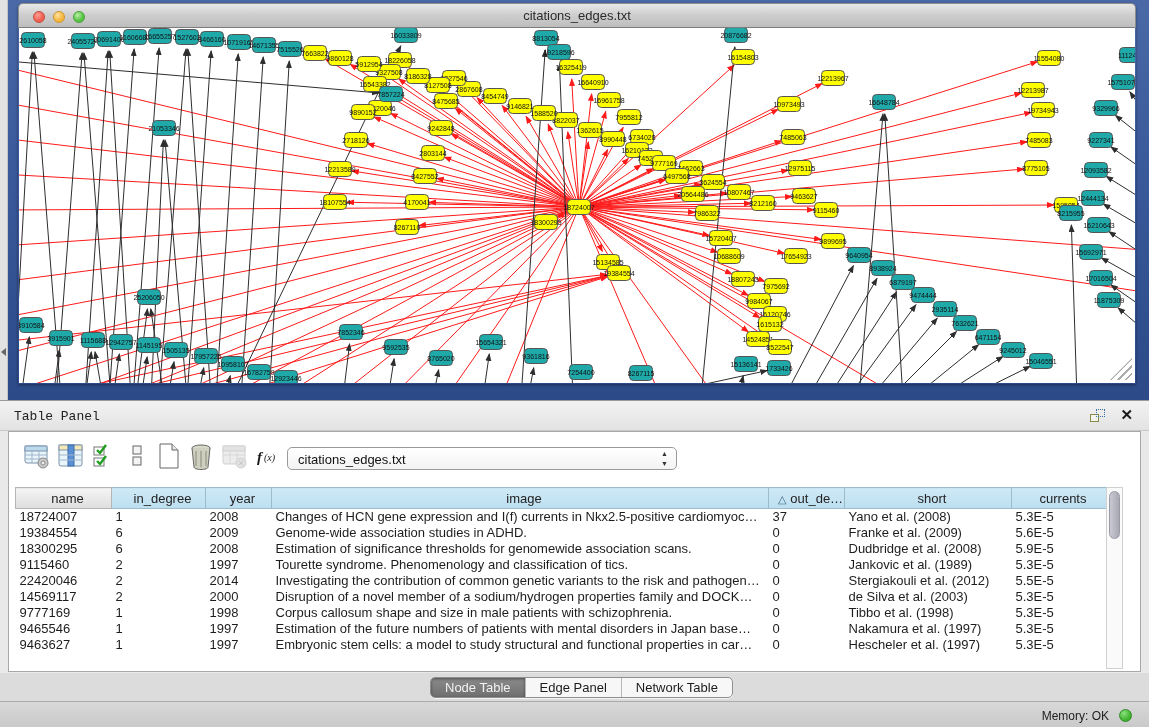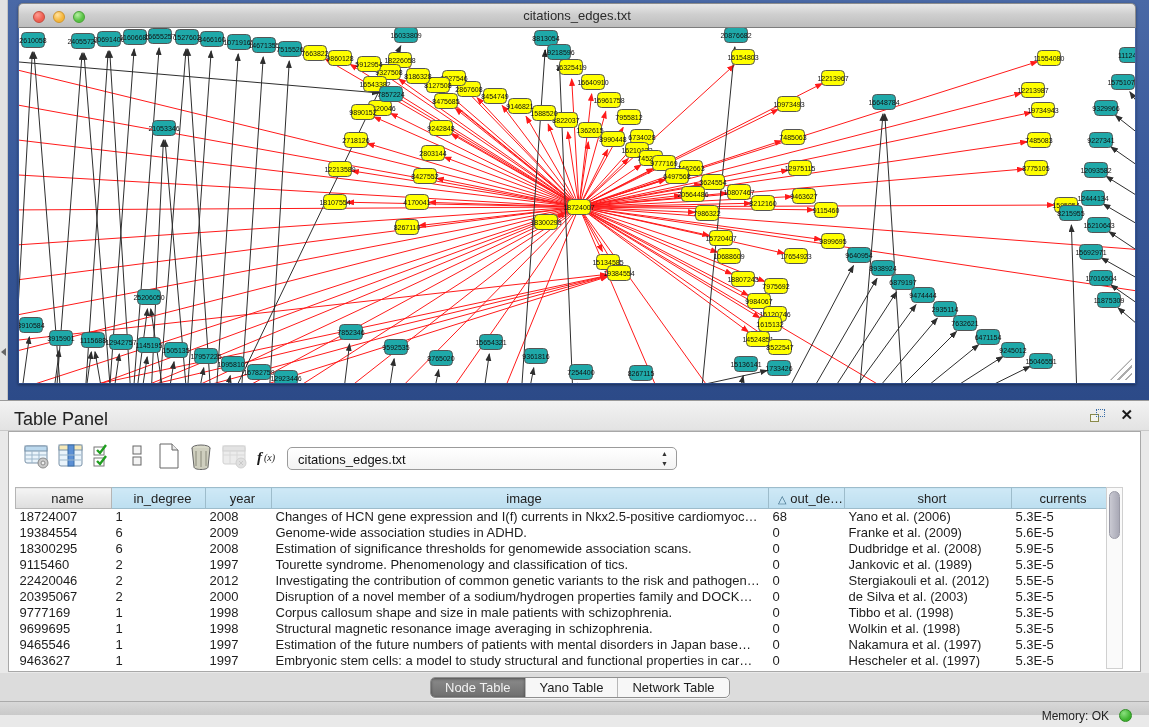--- a/index.html
+++ b/index.html
@@ -29,21 +29,21 @@
   #net-svg { display:block; }
   #resize-grip { position:absolute; right:3px; bottom:3px; width:22px; height:22px; opacity:.55;
       background:repeating-linear-gradient(135deg, transparent 0 4px, #6a6a6a 4px 5.5px); 
       clip-path:polygon(100% 0,100% 100%,0 100%); }
 
   
   #table-panel { position:absolute; left:0; top:400px; width:1149px; height:327px;
       background:#e9e9e9; border-top:1px solid #9a9a9a; }
   #panel-header { position:absolute; left:0; top:0; width:1149px; height:30px;
       background:linear-gradient(180deg,#f2f2f2,#e3e3e3); border-bottom:1px solid #c8c8c8; }
-  #panel-header .ph-title { position:absolute; left:14px; top:8px; font-size:18px; color:#222; }
+  #panel-header .ph-title { position:absolute; left:14px; top:8px; font-size:13px; color:#222;font-family:Liberation Mono, monospace; }
   #float-icon { position:absolute; right:44px; top:8px; width:15px; height:13px; }
   #float-icon .sq1 { position:absolute; left:0; bottom:0; width:9px; height:8px; border:1.4px solid #8a8a4a; background:#f4f4ee; }
   #float-icon .sq2 { position:absolute; right:0; top:0; width:9px; height:8px; border:1.4px dotted #3a6ea8; }
   #close-icon { position:absolute; right:16px; top:5px; font-size:15px; font-weight:bold; color:#1a1a1a; cursor:default; }
 
   #panel-body { position:absolute; left:8px; top:30px; width:1133px; height:241px;
       background:#ffffff; border:1px solid #a8a8a8; }
   #toolbar { position:absolute; left:0; top:6px; width:100%; height:40px; }
   .tb-icon { position:absolute; top:4px; width:28px; height:28px; }
   #combo { position:absolute; left:278px; top:9px; width:390px; height:23px; background:linear-gradient(180deg,#ffffff,#f3f3f3);
@@ -64,21 +64,21 @@
       background:linear-gradient(90deg,#c9c9d2,#a9a9b6); border:1px solid #9a9aa6; }
 
   #tab-bar { position:absolute; left:0; top:272px; width:1149px; height:28px; background:#dcdcdc; }
   #seg { position:absolute; left:430px; top:4px; height:21px; display:flex; border:1px solid #8f8f8f;
       border-radius:5px; overflow:hidden; background:#f7f7f7; box-shadow:0 1px 0 rgba(255,255,255,.7); }
   .seg-btn { padding:2px 14px 0 14px; font-size:13px; color:#1c1c1c; border-right:1px solid #b7b7b7; }
   .seg-btn:last-child { border-right:none; }
   .seg-btn.active { background:linear-gradient(180deg,#8b8b8b,#6f6f6f); color:#f2f2f2;
       box-shadow:inset 0 1px 3px rgba(0,0,0,.45); }
 
-  #status-bar { position:absolute; left:0; top:300px; width:1149px; height:14px;
+  #status-bar { position:absolute; left:0; top:300px; width:1149px; height:27px;
       background:linear-gradient(180deg,#d8d8d8,#c9c9c9); border-top:1px solid #ababab; }
   #mem-label { position:absolute; right:40px; top:7px; font-size:12px; color:#222; }
   #mem-dot { position:absolute; right:17px; top:7px; width:13px; height:13px; border-radius:50%;
       background:radial-gradient(circle at 35% 30%,#8ae07e,#3db32e 65%); border:1px solid #2e8c23; }
 </style>
 </head>
 <body>
 
 <div id="app">
 
@@ -612,22 +612,22 @@
                 <th>short</th>
                 <th>currents</th>
               </tr>
             </thead>
           <tbody id="body-rows">
               <tr>
                 <td>18724007</td>
                 <td>1</td>
                 <td>2008</td>
                 <td>Changes of HCN gene expression and I(f) currents in Nkx2.5-positive cardiomyoc…</td>
-                <td>68</td>
-                <td>Yano et al. (2006)</td>
+                <td>37</td>
+                <td>Yano et al. (2008)</td>
                 <td>5.3E-5</td>
               </tr>
               <tr>
                 <td>19384554</td>
                 <td>6</td>
                 <td>2009</td>
                 <td>Genome-wide association studies in ADHD.</td>
                 <td>0</td>
                 <td>Franke et al. (2009)</td>
                 <td>5.6E-5</td>
@@ -646,54 +646,45 @@
                 <td>2</td>
                 <td>1997</td>
                 <td>Tourette syndrome. Phenomenology and classification of tics.</td>
                 <td>0</td>
                 <td>Jankovic et al. (1989)</td>
                 <td>5.3E-5</td>
               </tr>
               <tr>
                 <td>22420046</td>
                 <td>2</td>
-                <td>2012</td>
+                <td>2014</td>
                 <td>Investigating the contribution of common genetic variants to the risk and pathogen…</td>
                 <td>0</td>
                 <td>Stergiakouli et al. (2012)</td>
                 <td>5.5E-5</td>
               </tr>
               <tr>
-                <td>20395067</td>
+                <td>14569117</td>
                 <td>2</td>
                 <td>2000</td>
                 <td>Disruption of a novel member of a sodium/hydrogen properties family and DOCK…</td>
                 <td>0</td>
                 <td>de Silva et al. (2003)</td>
                 <td>5.3E-5</td>
               </tr>
               <tr>
                 <td>9777169</td>
                 <td>1</td>
                 <td>1998</td>
                 <td>Corpus callosum shape and size in male patients with schizophrenia.</td>
                 <td>0</td>
                 <td>Tibbo et al. (1998)</td>
                 <td>5.3E-5</td>
               </tr>
               <tr>
-                <td>9699695</td>
-                <td>1</td>
-                <td>1998</td>
-                <td>Structural magnetic resonance image averaging in schizophrenia.</td>
-                <td>0</td>
-                <td>Wolkin et al. (1998)</td>
-                <td>5.3E-5</td>
-              </tr>
-              <tr>
                 <td>9465546</td>
                 <td>1</td>
                 <td>1997</td>
                 <td>Estimation of the future numbers of patients with mental disorders in Japan base…</td>
                 <td>0</td>
                 <td>Nakamura et al. (1997)</td>
                 <td>5.3E-5</td>
               </tr>
               <tr>
                 <td>9463627</td>
@@ -708,21 +699,21 @@
         </table>
       </div>
       <div id="vscroll">
         <div class="thumb"></div>
       </div>
     </div>
 
     <div id="tab-bar">
       <div id="seg">
           <div class="seg-btn active">Node Table</div>
-          <div class="seg-btn">Yano Table</div>
+          <div class="seg-btn">Edge Panel</div>
           <div class="seg-btn">Network Table</div>
         </div>
     </div>
 
     <div id="status-bar">
       <span id="mem-label">Memory: OK</span>
       <span id="mem-dot"></span>
     </div>
   </div>
 </div>

